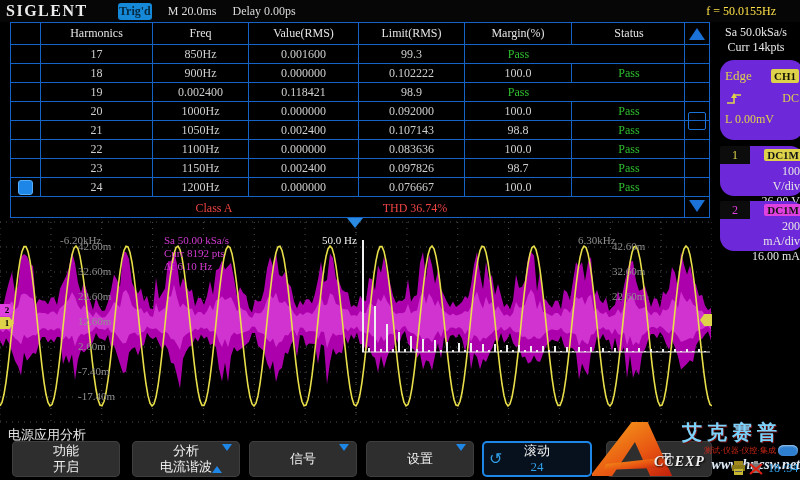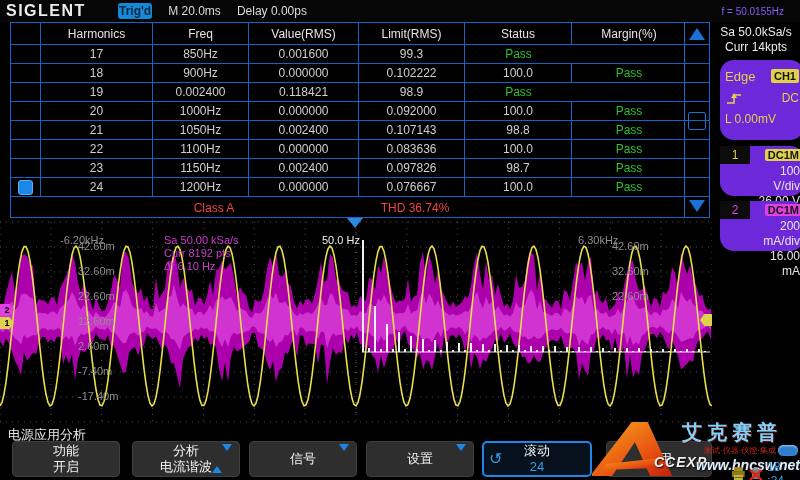--- a/index.html
+++ b/index.html
@@ -1,25 +1,25 @@
 <!DOCTYPE html>
 <html><head>
 <meta charset="utf-8">
 <style>
   html,body{margin:0;padding:0;background:#000;}
   .screen{position:relative;width:800px;height:480px;background:#000;overflow:hidden;
-          font-family:Liberation Sans, sans-serif;}
+          font-family:Liberation Serif, serif;}
   
   .topbar{position:absolute;left:0;top:0;width:800px;height:22px;background:#060606;
           display:flex;align-items:center;}
   .brand{color:#ececec;font-weight:bold;font-size:16px;letter-spacing:1.5px;margin-left:6px;width:102px;}
   .trigbadge{background:#1588d8;color:#06293f;font-size:12px;font-weight:bold;
              padding:1px 1px;border-radius:3px;margin-left:10px;}
   .tbtext{color:#dcdcdc;font-size:12px;margin-left:16px;}
-  .freqtext{margin-left:auto;margin-right:16px;color:#8b5cf6;font-size:10px;}
+  .freqtext{margin-left:auto;margin-right:24px;color:#fde047;font-size:12px;}
   
   .htable{position:absolute;left:10px;top:22px;width:700px;height:196px;background:#000;
           border:1px solid #1464c8;box-sizing:border-box;}
   .trow{display:grid;grid-template-columns:30px 112px 96px 110px 106px 107px 114px;
         height:18px;border-bottom:1px solid #1464c8;}
   .trow.head{height:21px;}
   .cell{display:flex;align-items:center;justify-content:center;color:#cfcfcf;font-size:12px;
         border-right:1px solid #1464c8;overflow:hidden;}
   .cell:last-child{border-right:none;}
   .trow.head .cell{color:#e4e4e4;}
@@ -103,22 +103,22 @@
     <span class="freqtext">f = 50.0155Hz</span>
   </div>
 
   <div class="htable">
     <div class="trow head">
       <div class="cell"></div>
       <div class="cell">Harmonics</div>
       <div class="cell">Freq</div>
       <div class="cell">Value(RMS)</div>
       <div class="cell">Limit(RMS)</div>
+      <div class="cell">Margin(%)</div>
       <div class="cell">Status</div>
-      <div class="cell">Margin(%)</div>
     </div>
     <div id="tbody">
         <div class="trow">
           <div class="cell"></div>
           <div class="cell">17</div>
           <div class="cell">850Hz</div>
           <div class="cell">0.001600</div>
           <div class="cell">99.3</div>
           <div class="cell status">Pass</div>
         </div>

